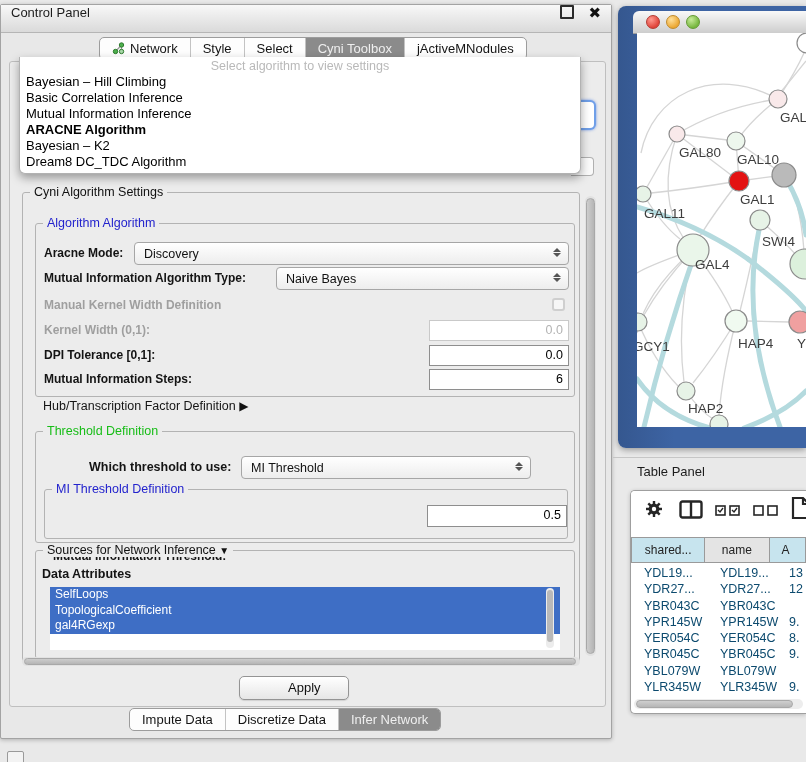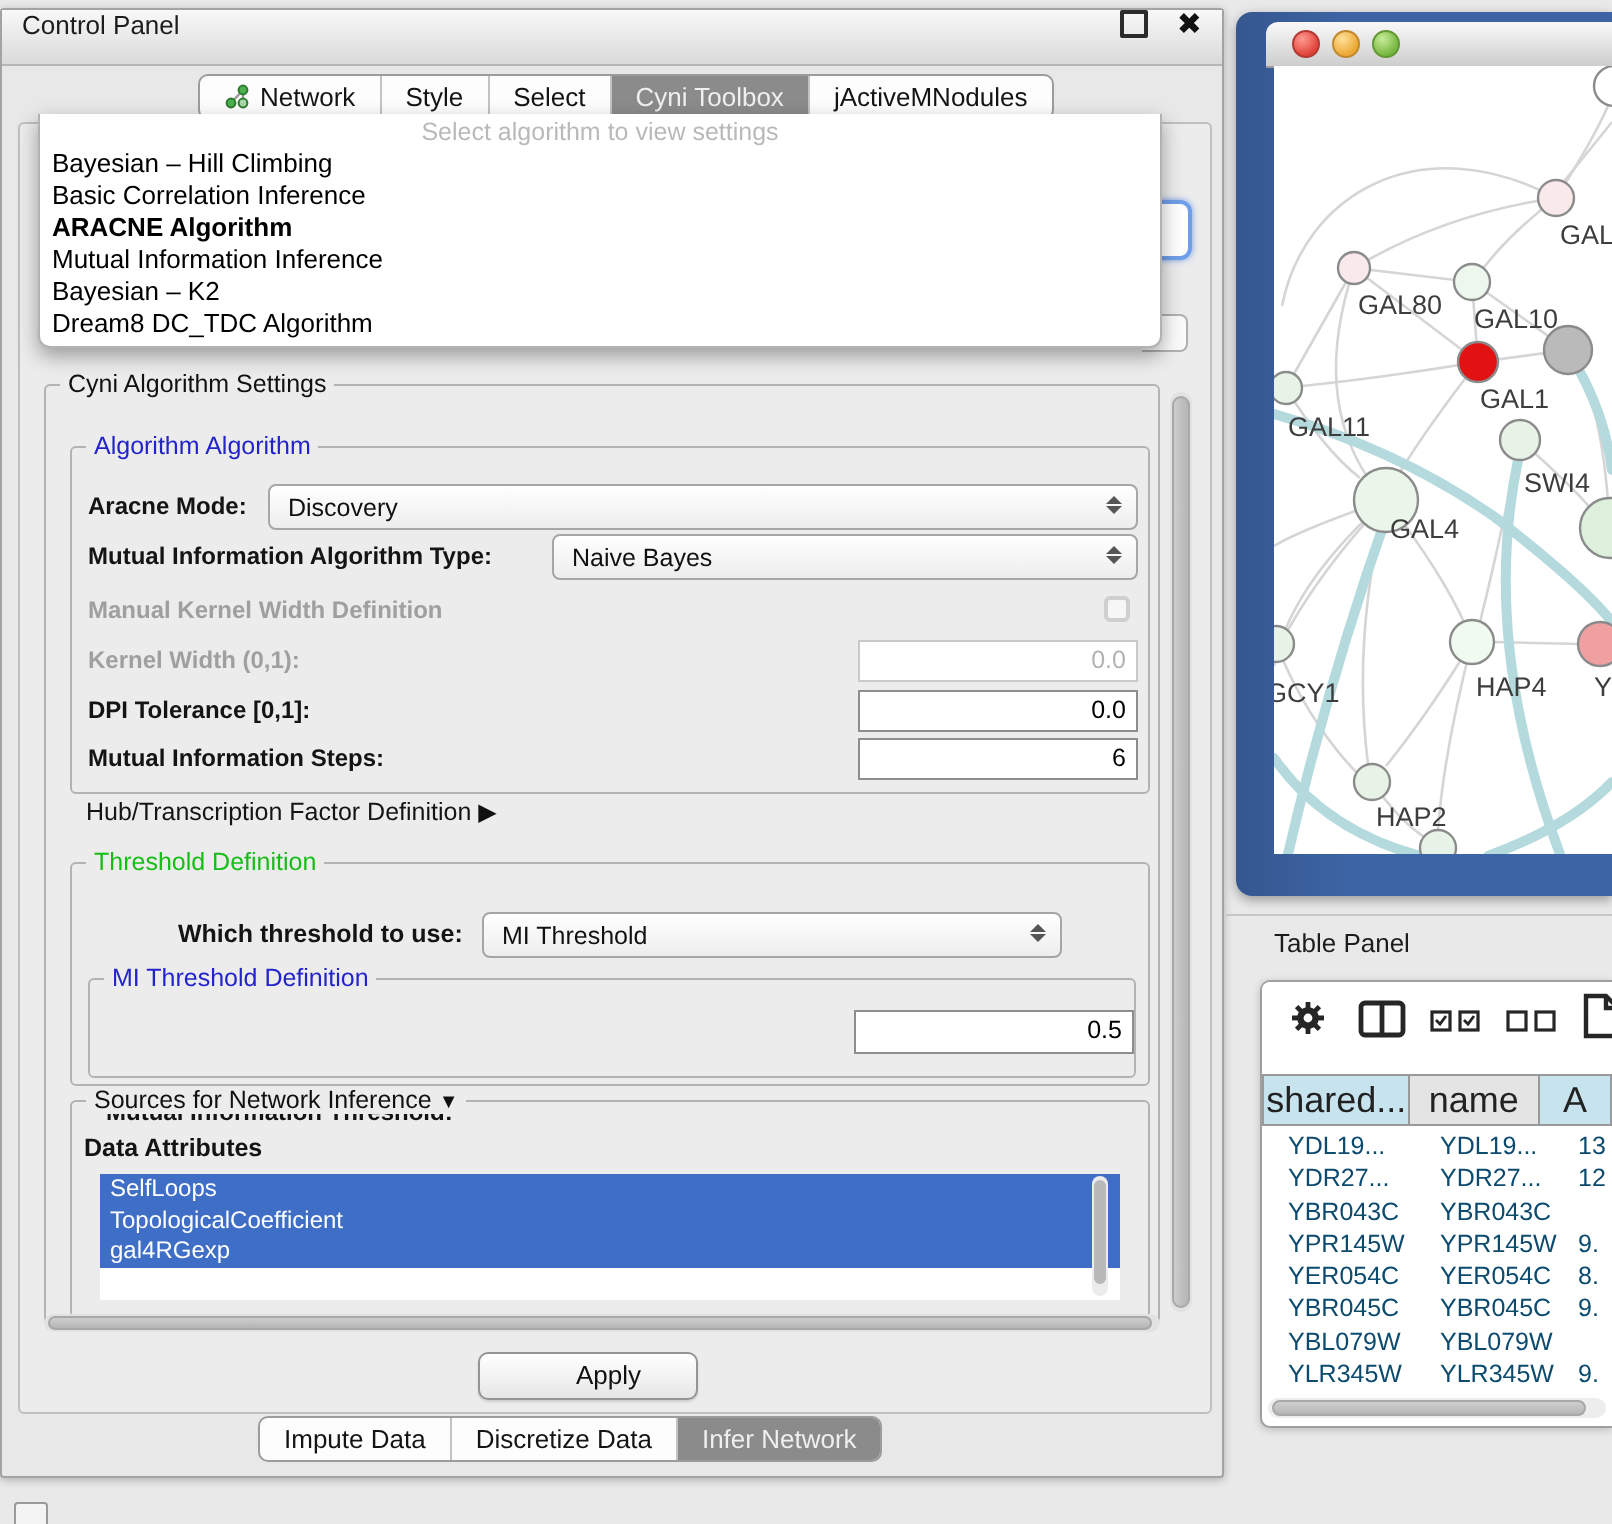--- a/index.html
+++ b/index.html
@@ -147,21 +147,21 @@
     position:absolute;left:630px;top:490px;width:176px;height:224px;
     background:#fff;border:1px solid #9f9f9f;border-right:none;
     border-radius:5px 0 0 5px;box-shadow:0 1px 4px rgba(0,0,0,.2);
     overflow:hidden;box-sizing:border-box;
   }
   .tp-toolbar{position:absolute;left:0;top:0;right:0;height:44px;background:#fff;}
   .tp-icon{position:absolute;}
   .theader{position:absolute;left:0px;top:46px;right:0;height:26px;display:flex;}
   .hcell{
     box-sizing:border-box;border:1px solid #9a9a9a;border-right-width:0;
-    font-size:18px;color:#222;display:flex;align-items:center;justify-content:center;
+    font-size:12px;color:#222;display:flex;align-items:center;justify-content:center;
     overflow:hidden;white-space:nowrap;
   }
   .hcell.blue{background:#c7e4ee;}
   .hcell.gray{background:#e4e4e4;}
   #table-rows{position:absolute;left:2px;top:74px;right:0;height:130px;overflow:hidden;}
   .trow{position:relative;height:16.3px;font-size:12.5px;color:#0c4a6e;white-space:nowrap;}
   .trow .c1{position:absolute;left:11px;top:1px;}
   .trow .c2{position:absolute;left:87px;top:1px;}
   .trow .c3{position:absolute;left:156px;top:1px;}
   #table-hscroll{position:absolute;left:3px;right:3px;top:208px;height:10px;background:#ededed;border-radius:5px;}
@@ -296,22 +296,22 @@
     <div class="tab selected">
       <span>Infer Network</span>
     </div>
   </div>
 
   <div id="algo-popup">
     <div class="popup-placeholder">Select algorithm to view settings</div>
     <div id="algo-list">
         <div class="popup-item">Bayesian – Hill Climbing</div>
         <div class="popup-item">Basic Correlation Inference</div>
+        <div class="popup-item">Mutual Information Inference</div>
         <div class="popup-item hl">ARACNE Algorithm</div>
-        <div class="popup-item">Mutual Information Inference</div>
         <div class="popup-item">Bayesian – K2</div>
         <div class="popup-item">Dream8 DC_TDC Algorithm</div>
       </div>
   </div>
   <div id="combo-fragment"></div>
   <div id="combo-fragment2"></div>
 </div>
 
 <div id="network-frame">
   <div id="network-titlebar">

